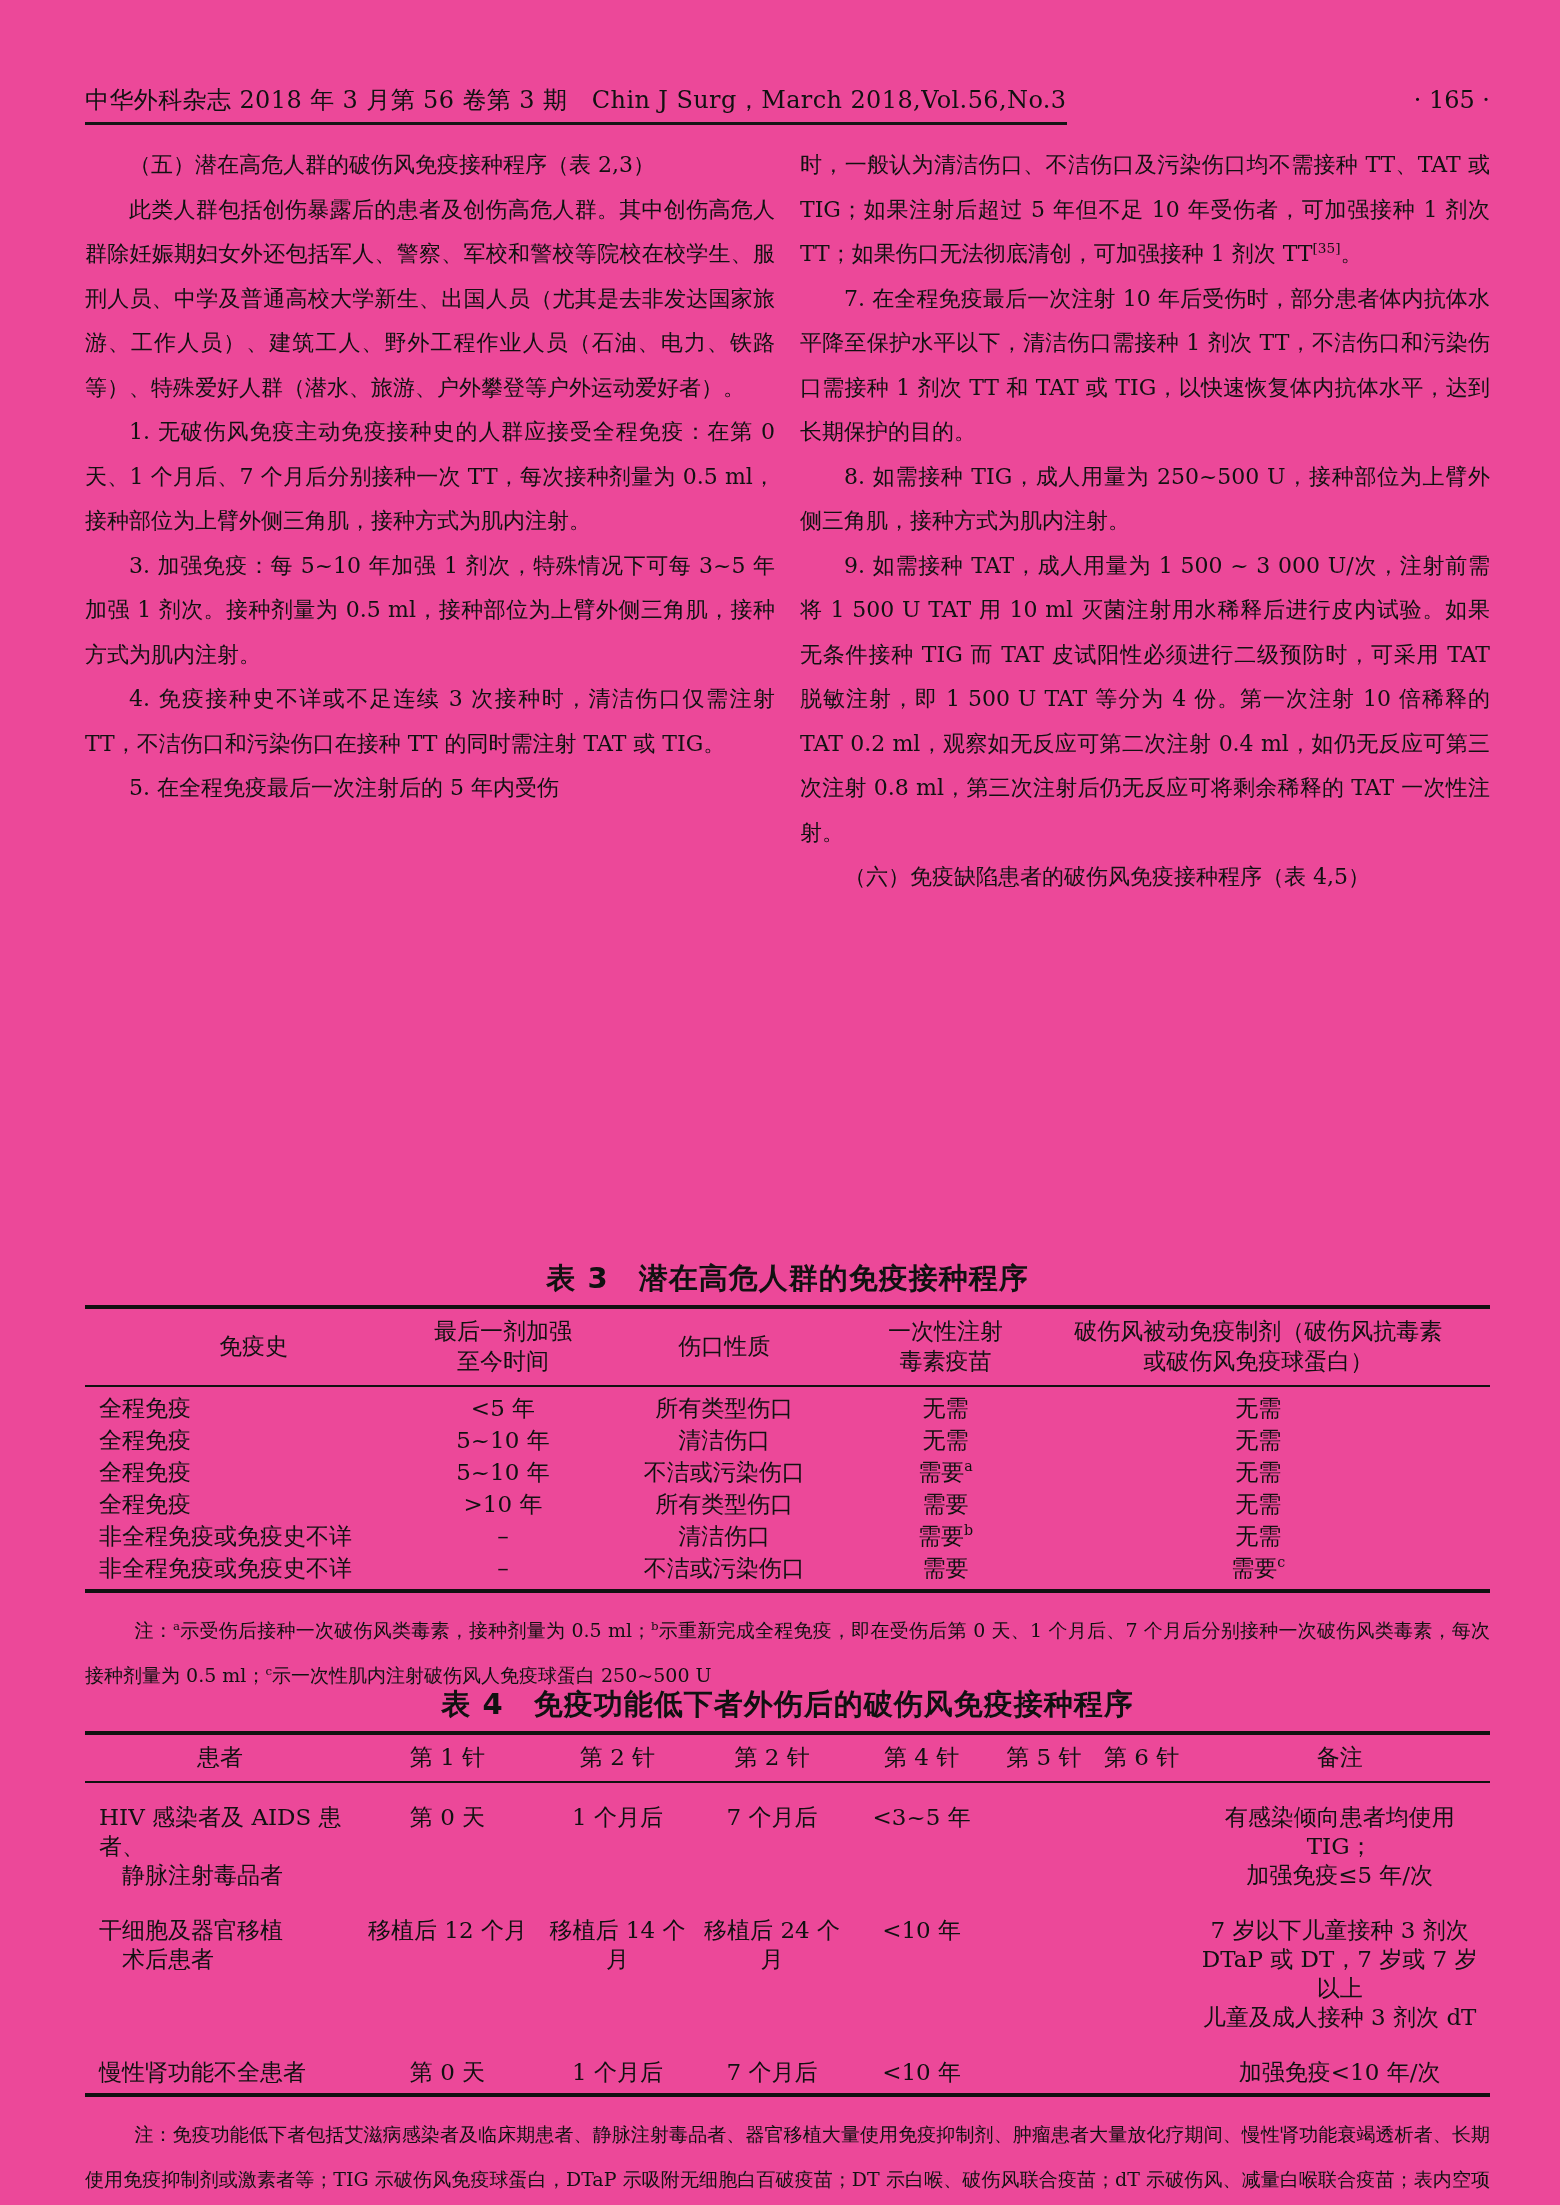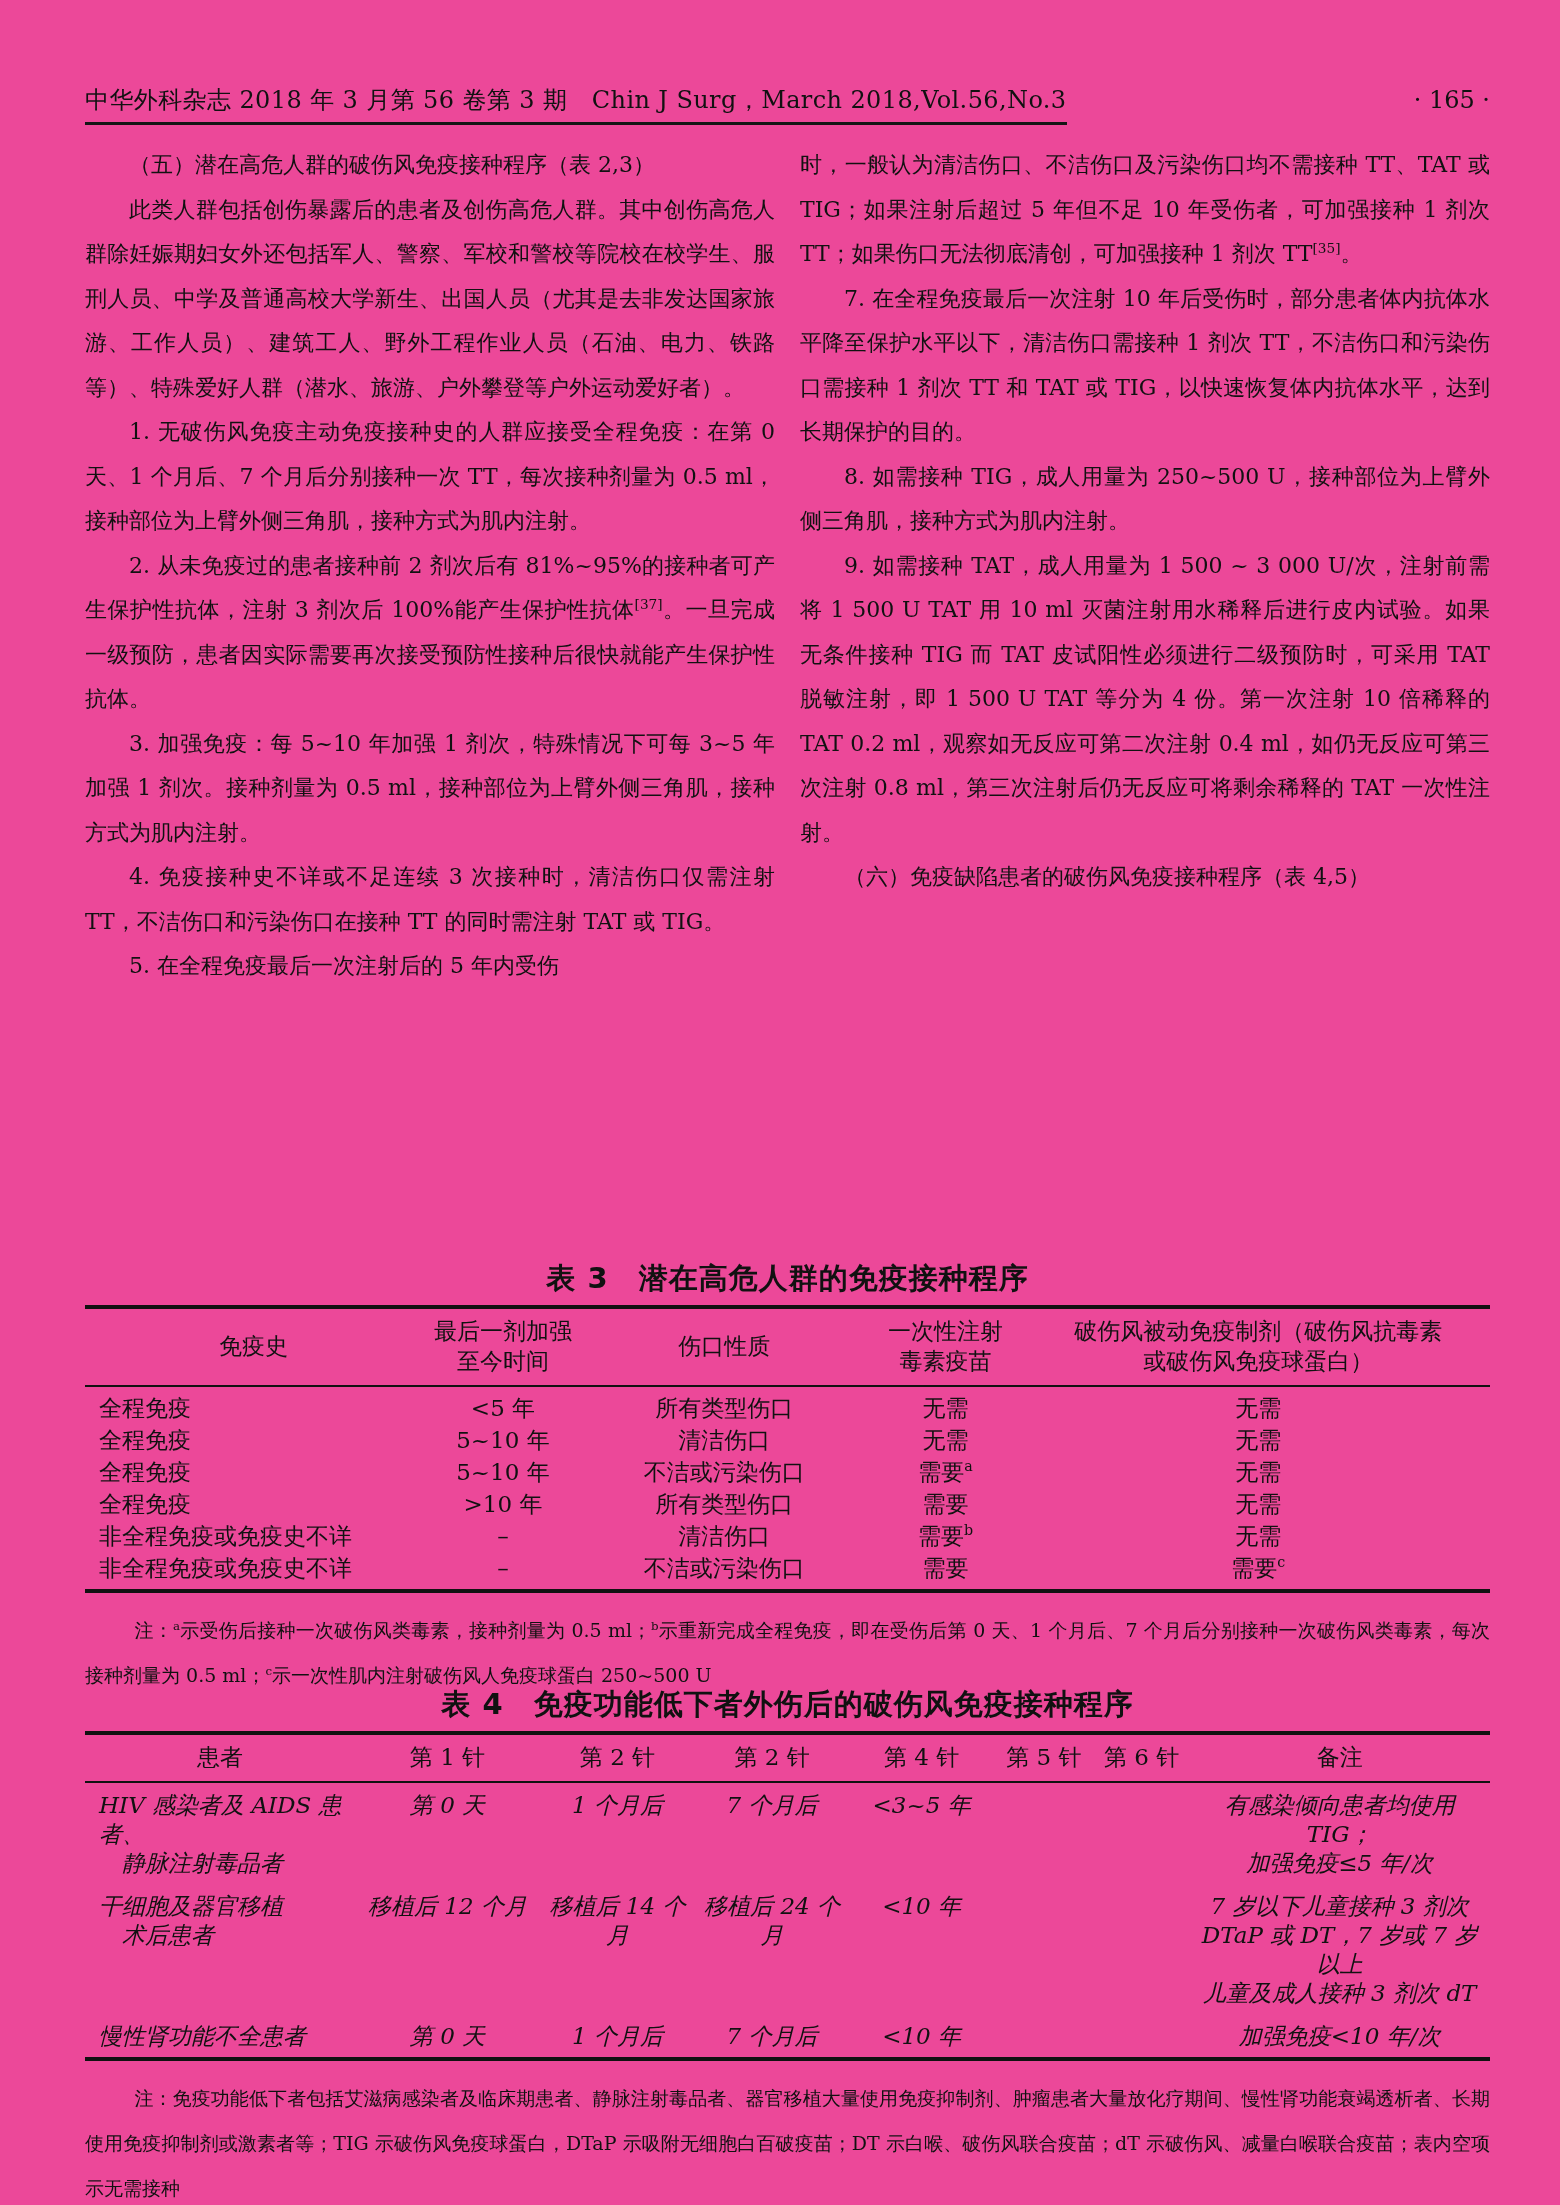--- a/index.html
+++ b/index.html
@@ -24,40 +24,39 @@
   .tsec.t4{top:1690px;}
   .ttitle{text-align:center;font-family:"DejaVu Sans","Liberation Sans",sans-serif;
           font-weight:bold;font-size:29px;line-height:28px;margin-bottom:13px;letter-spacing:1px;}
   table{width:100%;border-collapse:collapse;border-top:4px solid #111;border-bottom:4px solid #111;
         font-size:23px;}
   thead th{font-weight:normal;border-bottom:2px solid #111;padding:7px 2px 9px;
            white-space:pre-line;line-height:30px;text-align:center;vertical-align:middle;}
   tbody td{padding:1px 2px;line-height:30px;white-space:pre-line;text-align:center;vertical-align:top;}
   #table3 tbody tr:first-child td{padding-top:6px;}
   #table3 tbody tr:last-child td{padding-bottom:6px;}
-  #table4 tbody td{padding-top:8px;padding-bottom:6px;line-height:29px;font-style:italic;}
+  #table4 tbody td{padding-top:20px;padding-bottom:6px;line-height:29px;}
   #table3 tbody td:first-child,#table4 tbody td:first-child{text-align:left;padding-left:14px;}
   .tnote{font-size:19px;line-height:45px;text-align:justify;margin-top:15px;text-indent:2.6em;}
 </style>
 </head>
 <body>
 
 <div class="page">
 
   <div class="hdr">
     <span class="jtitle">中华外科杂志 2018 年 3 月第 56 卷第 3 期　Chin J Surg，March 2018,Vol.56,No.3</span>
     <span class="pageno">· 165 ·</span>
   </div>
 
   <div class="columns">
     <div class="col" id="col-left">
         <p class="para indent">（五）潜在高危人群的破伤风免疫接种程序（表 2,3）</p>
         <p class="para indent">此类人群包括创伤暴露后的患者及创伤高危人群。其中创伤高危人群除妊娠期妇女外还包括军人、警察、军校和警校等院校在校学生、服刑人员、中学及普通高校大学新生、出国人员（尤其是去非发达国家旅游、工作人员）、建筑工人、野外工程作业人员（石油、电力、铁路等）、特殊爱好人群（潜水、旅游、户外攀登等户外运动爱好者）。</p>
         <p class="para indent">1. 无破伤风免疫主动免疫接种史的人群应接受全程免疫：在第 0 天、1 个月后、7 个月后分别接种一次 TT，每次接种剂量为 0.5 ml，接种部位为上臂外侧三角肌，接种方式为肌内注射。</p>
-        <p class="para indent">2. 从未免疫过的患者接种前 2 剂次后有 81%~95%的接种者可产生保护性抗体，注射 3 剂次后 100%能产生保护性抗体<sup>[37]</sup>。一旦完成一级预防，患者因实际需要再次接受预防性接种后很快就能产生保护性抗体。</p>
         <p class="para indent">3. 加强免疫：每 5~10 年加强 1 剂次，特殊情况下可每 3~5 年加强 1 剂次。接种剂量为 0.5 ml，接种部位为上臂外侧三角肌，接种方式为肌内注射。</p>
         <p class="para indent">4. 免疫接种史不详或不足连续 3 次接种时，清洁伤口仅需注射 TT，不洁伤口和污染伤口在接种 TT 的同时需注射 TAT 或 TIG。</p>
         <p class="para indent">5. 在全程免疫最后一次注射后的 5 年内受伤</p>
       </div>
     <div class="col" id="col-right">
         <p class="para">时，一般认为清洁伤口、不洁伤口及污染伤口均不需接种 TT、TAT 或 TIG；如果注射后超过 5 年但不足 10 年受伤者，可加强接种 1 剂次 TT；如果伤口无法彻底清创，可加强接种 1 剂次 TT<sup>[35]</sup>。</p>
         <p class="para indent">7. 在全程免疫最后一次注射 10 年后受伤时，部分患者体内抗体水平降至保护水平以下，清洁伤口需接种 1 剂次 TT，不洁伤口和污染伤口需接种 1 剂次 TT 和 TAT 或 TIG，以快速恢复体内抗体水平，达到长期保护的目的。</p>
         <p class="para indent">8. 如需接种 TIG，成人用量为 250~500 U，接种部位为上臂外侧三角肌，接种方式为肌内注射。</p>
         <p class="para indent">9. 如需接种 TAT，成人用量为 1 500 ~ 3 000 U/次，注射前需将 1 500 U TAT 用 10 ml 灭菌注射用水稀释后进行皮内试验。如果无条件接种 TIG 而 TAT 皮试阳性必须进行二级预防时，可采用 TAT 脱敏注射，即 1 500 U TAT 等分为 4 份。第一次注射 10 倍稀释的 TAT 0.2 ml，观察如无反应可第二次注射 0.4 ml，如仍无反应可第三次注射 0.8 ml，第三次注射后仍无反应可将剩余稀释的 TAT 一次性注射。</p>
         <p class="para indent">（六）免疫缺陷患者的破伤风免疫接种程序（表 4,5）</p>

